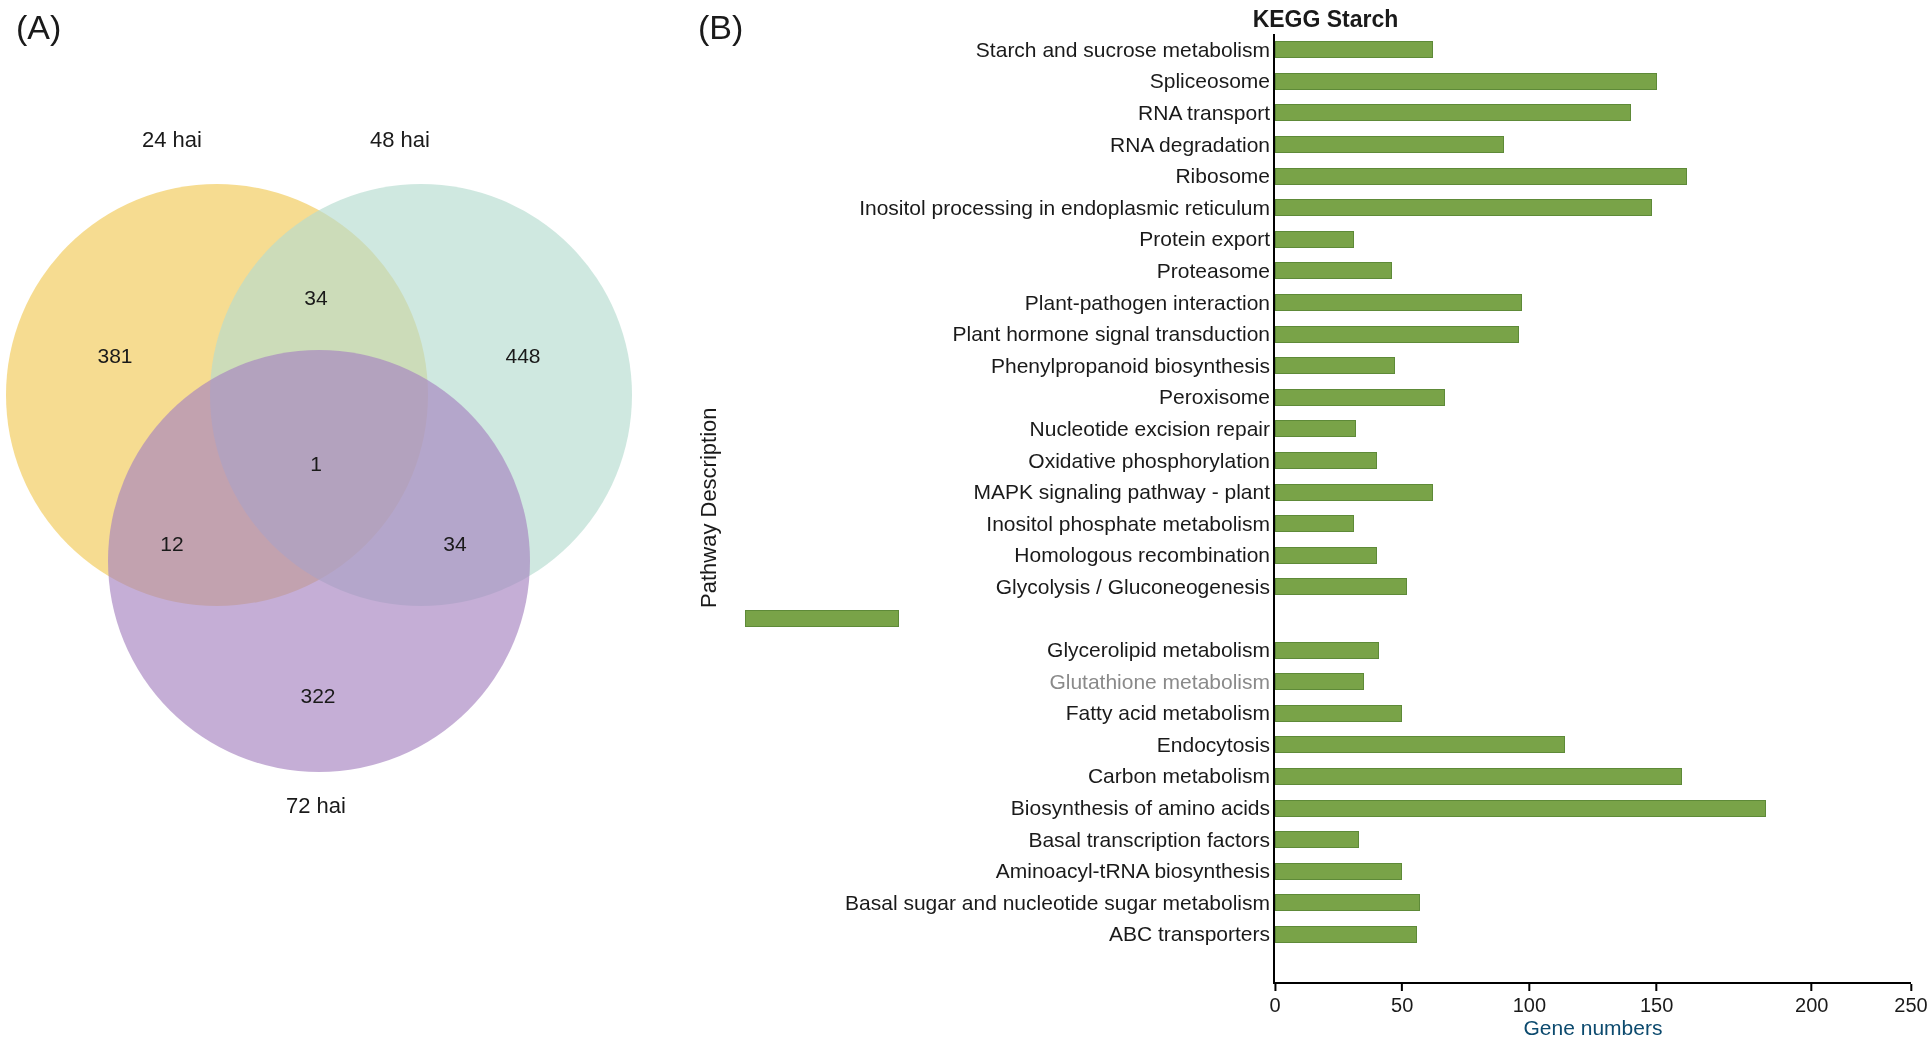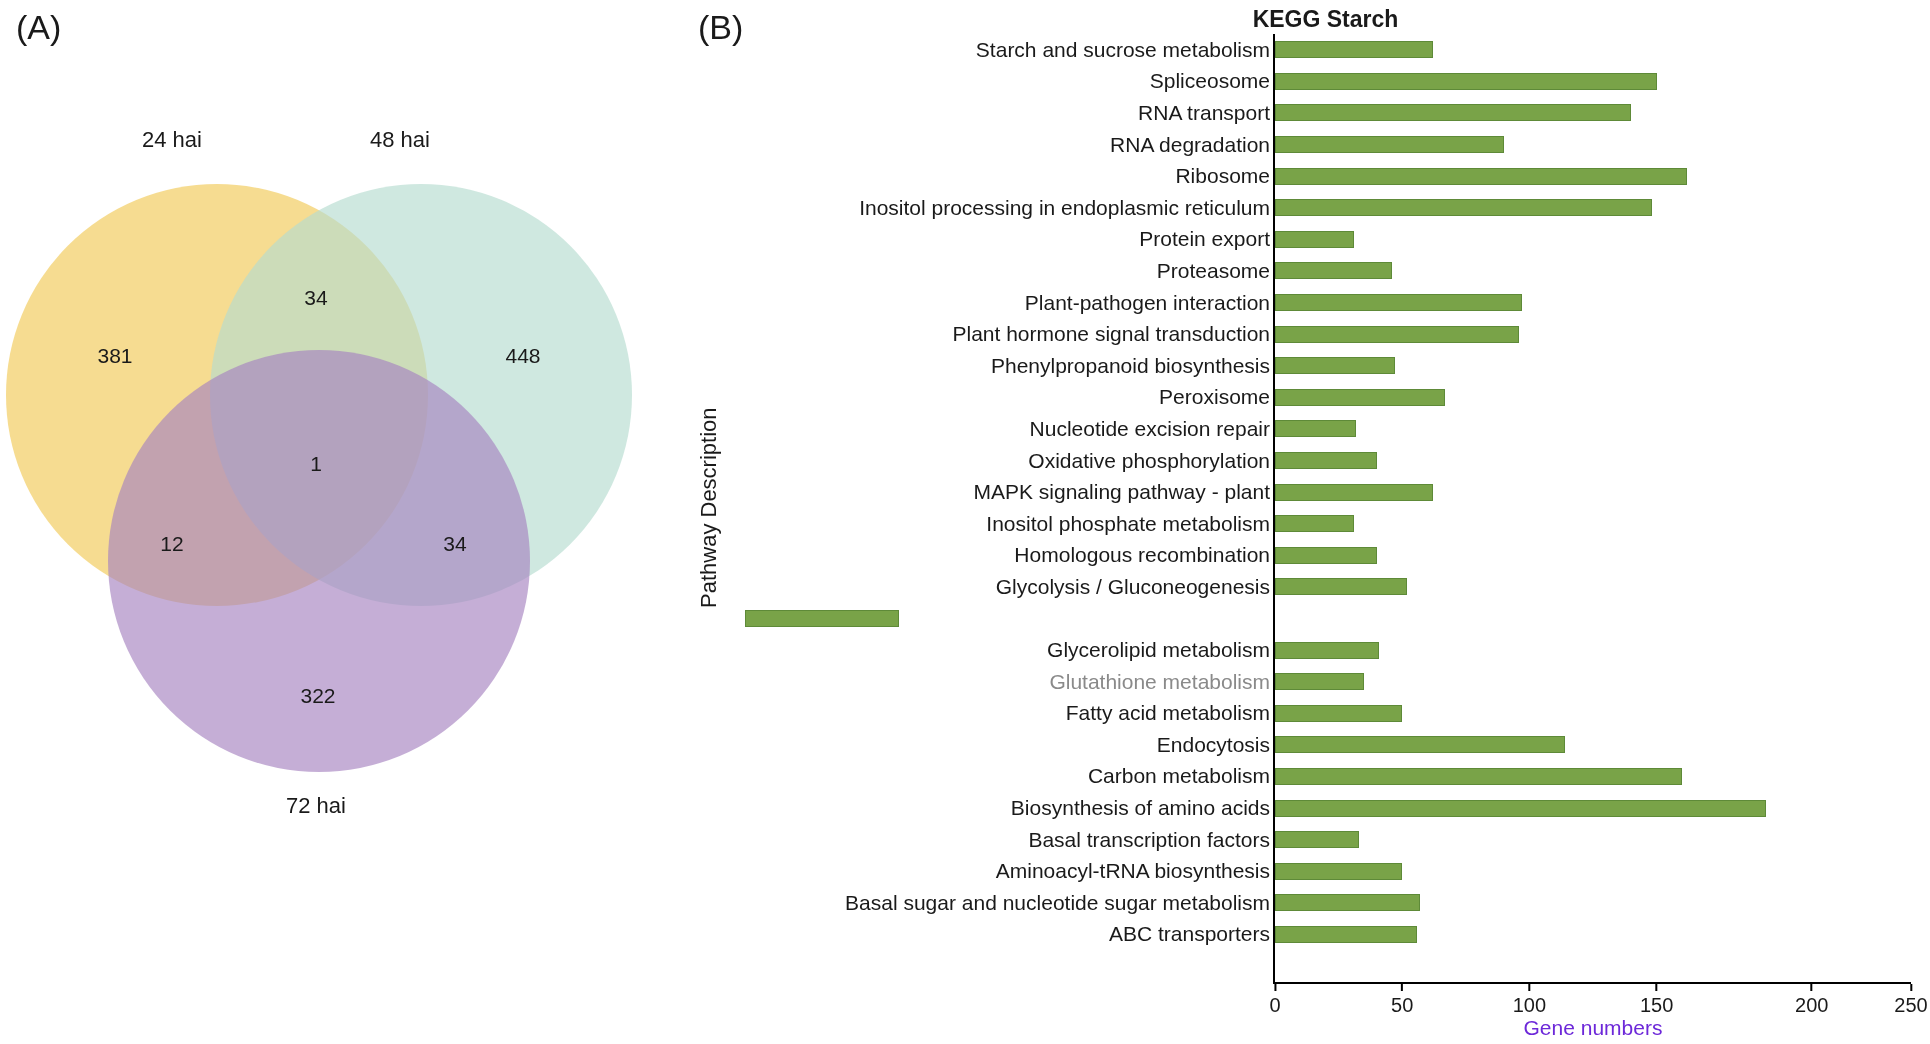--- a/index.html
+++ b/index.html
@@ -123,21 +123,21 @@
   }
   .tick-mark { width: 2px; height: 7px; background: #000; }
   .tick-label { font-size: 20px; margin-top: 3px; color: #1a1a1a; }
   .xlabel {
     position: absolute;
     left: 1275px;
     top: 1016px;
     width: 636px;
     text-align: center;
     font-size: 21px;
-    color: #6d28d9;
+    color: #0c4a6e;
   }
 </style>
 </head>
 <body>
 
 <div class="page">
 
   <div class="panel-label" id="panel-a-label">(A)</div>
 
   <svg class="venn-svg" width="660" height="760" viewBox="0 0 660 760">

